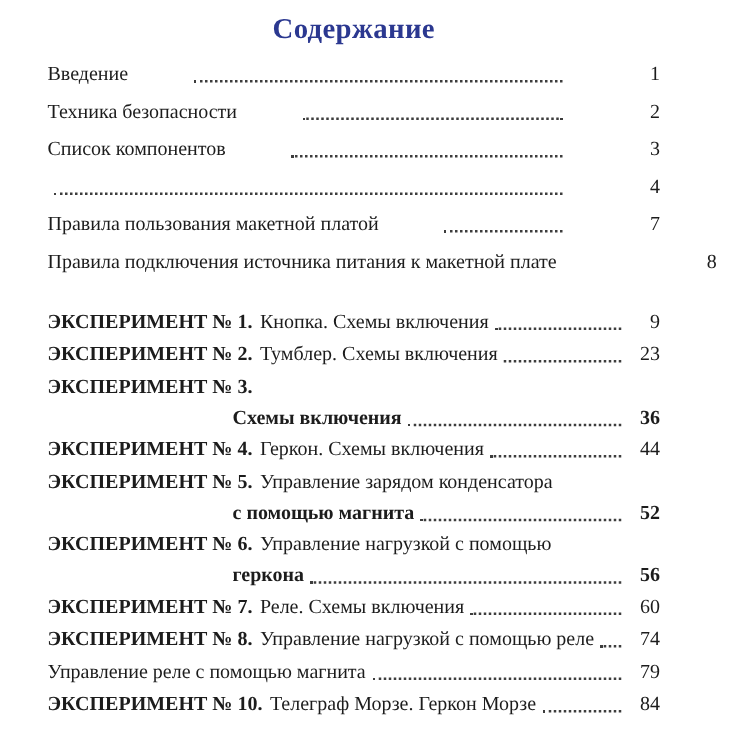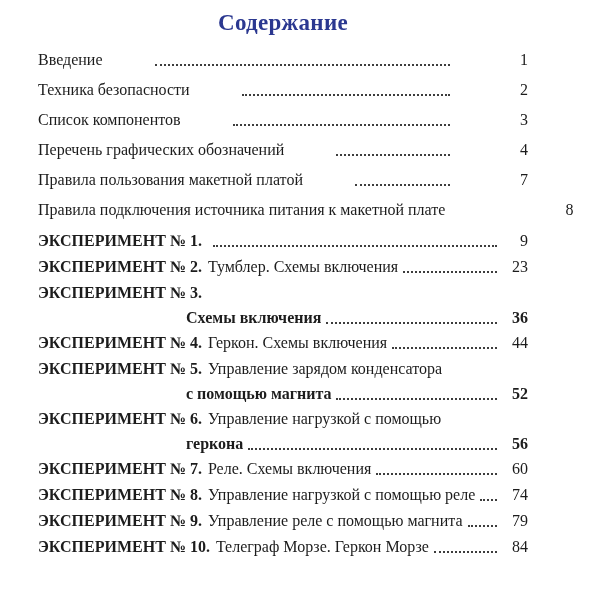--- a/index.html
+++ b/index.html
@@ -25,21 +25,21 @@
     color: #2b3890;
     letter-spacing: 0.3px;
   }
   .row {
     display: flex;
     align-items: baseline;
     font-size: 16px;
   }
   .plain { line-height: 30px; gap: 47px; }
   .exp   { line-height: 26px; }
-  .exp-first { margin-top: 3px; }
+  .exp-first { margin-top: 20px; }
   .cont  { line-height: 24px; padding-left: 148px; font-weight: bold; }
   .prefix {
     font-weight: bold;
     white-space: nowrap;
     margin-right: 6px;
   }
   .label { white-space: nowrap; }
   .dots {
     flex: 1 1 auto;
     min-width: 10px;
@@ -77,37 +77,37 @@
     <span class="label">Техника безопасности</span>
     <span class="dots"></span>
     <span class="page-num">2</span>
   </div>
   <div class="row plain">
     <span class="label">Список компонентов</span>
     <span class="dots"></span>
     <span class="page-num">3</span>
   </div>
   <div class="row plain">
-    <span class="label">Перечень графических обозначений</span>
     <span class="dots"></span>
     <span class="page-num">4</span>
   </div>
   <div class="row plain">
     <span class="label">Правила пользования макетной платой</span>
     <span class="dots"></span>
     <span class="page-num">7</span>
   </div>
   <div class="row plain">
     <span class="label">Правила подключения источника питания к макетной плате</span>
     <span class="dots"></span>
     <span class="page-num">8</span>
   </div>
 
   <div class="row exp exp-first">
     <span class="prefix">ЭКСПЕРИМЕНТ № 1.</span>
+    <span class="label">Кнопка. Схемы включения</span>
     <span class="dots"></span>
     <span class="page-num">9</span>
   </div>
   <div class="row exp">
     <span class="prefix">ЭКСПЕРИМЕНТ № 2.</span>
     <span class="label">Тумблер. Схемы включения</span>
     <span class="dots"></span>
     <span class="page-num">23</span>
   </div>
 
@@ -153,21 +153,20 @@
     <span class="dots"></span>
     <span class="page-num">60</span>
   </div>
   <div class="row exp">
     <span class="prefix">ЭКСПЕРИМЕНТ № 8.</span>
     <span class="label">Управление нагрузкой с помощью реле</span>
     <span class="dots"></span>
     <span class="page-num">74</span>
   </div>
   <div class="row exp">
-    <span class="prefix">ЭКСПЕРИМЕНТ № 9.</span>
     <span class="label">Управление реле с помощью магнита</span>
     <span class="dots"></span>
     <span class="page-num">79</span>
   </div>
   <div class="row exp">
     <span class="prefix">ЭКСПЕРИМЕНТ № 10.</span>
     <span class="label">Телеграф Морзе. Геркон Морзе</span>
     <span class="dots"></span>
     <span class="page-num">84</span>
   </div>

